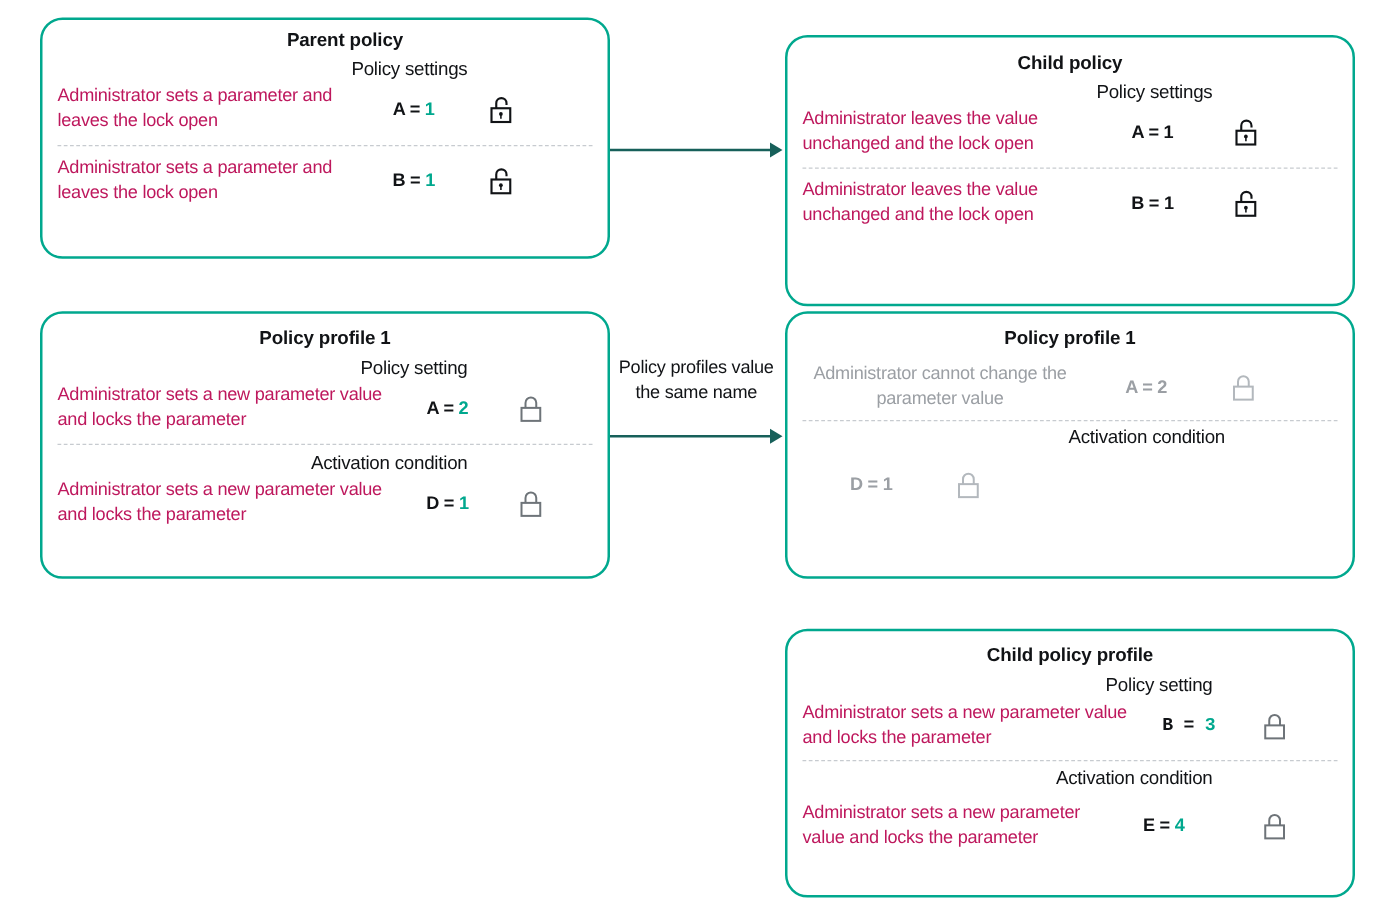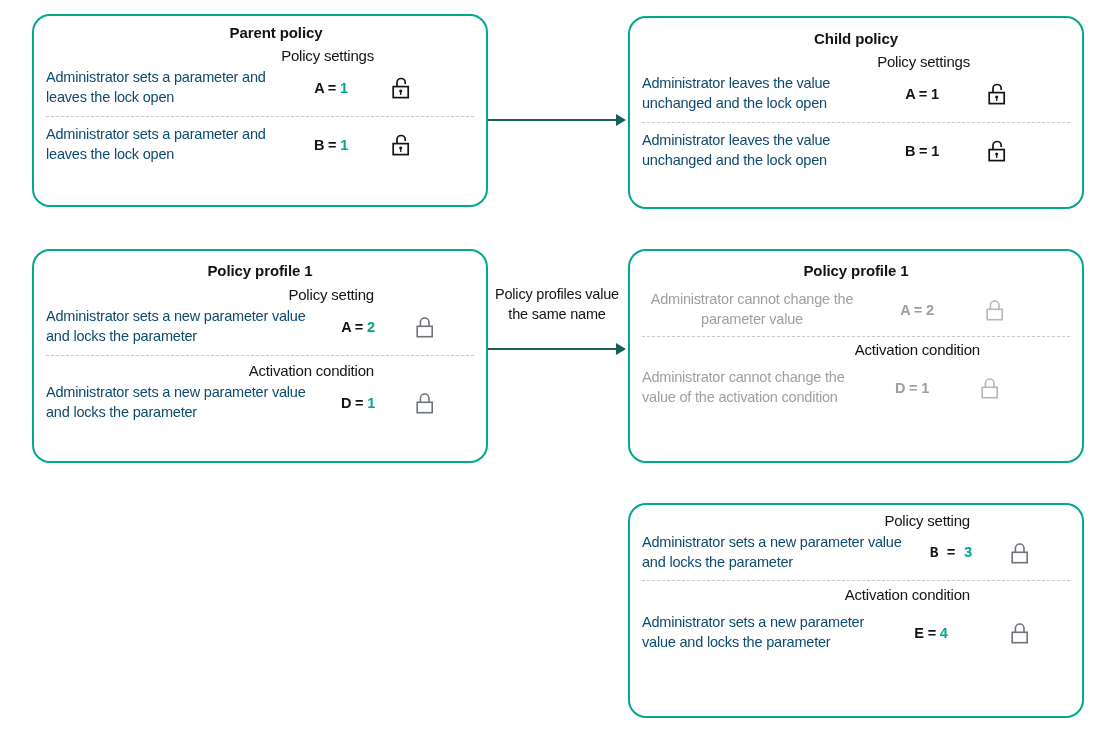--- a/index.html
+++ b/index.html
@@ -41,21 +41,21 @@
     letter-spacing: -0.2px;
   }
 
   .row {
     display: flex;
     align-items: center;
   }
   .row-desc {
     font-size: 14.5px;
     line-height: 1.35;
-    color: #0c4a6e;
+    color: #be185d;
     letter-spacing: -0.2px;
     flex: 1 1 auto;
   }
   .row-val {
     font-size: 14.5px;
     font-weight: bold;
     color: #111316;
     letter-spacing: -0.2px;
     white-space: nowrap;
     text-align: center;
@@ -139,21 +139,21 @@
           <path d="M6 10.5 V6.6 A4.1 4.1 0 0 1 14.2 6.6 V8" stroke="#111316" stroke-width="1.7" fill="none"></path>
           <rect x="2.2" y="10.6" width="15" height="11" stroke="#111316" stroke-width="1.7" fill="none"></rect>
           <circle cx="9.7" cy="15.1" r="1.5" fill="#111316"></circle>
           <rect x="9.1" y="15.6" width="1.25" height="3.4" fill="#111316"></rect>
         </svg>
       </div>
     </div>
   </div>
 </div>
 
-<div class="card" style="left:628px; top:16px; width:456px; height:193px;">
+<div class="card" style="left:628px; top:28px; width:456px; height:217px;">
   <div class="card-title" style="margin-top:12px;">Child policy</div>
 
   <div class="block" style="margin-top:6px;">
     <div class="col-head" style="padding-right:112px;">Policy settings</div>
 
     <div class="row" style="padding:2px 12px 0 12px; min-height:44px;">
       <div class="row-desc" style="max-width:230px;">Administrator leaves the value unchanged and the lock open</div>
       <div class="row-val plain" style="width:100px;">
         <span>A</span><span> = </span><span class="num">1</span>
       </div>
@@ -240,35 +240,35 @@
         </svg>
       </div>
     </div>
   </div>
 
   <div class="divider" style="margin:4px 12px;"></div>
 
   <div class="block">
     <div class="col-head" style="padding-right:102px;">Activation condition</div>
     <div class="row" style="padding:2px 12px 0 12px; min-height:56px;">
-      <div class="row-desc" style="max-width:215px;">Administrator cannot change the value of the activation condition</div>
       <div class="row-val" style="width:110px;">
         <span>D</span><span> = </span><span class="num">1</span>
       </div>
       <div class="row-lock" style="width:48px;">
         <svg width="22" height="24" viewBox="0 0 22 24" fill="none">
           <path d="M5.4 11.2 V7.3 A4.3 4.3 0 0 1 14 7.3 V11.2" stroke="#b3b8bd" stroke-width="1.6" fill="none"></path>
           <rect x="2.2" y="11.3" width="15" height="10.4" stroke="#b3b8bd" stroke-width="1.6" fill="none"></rect>
         </svg>
       </div>
     </div>
   </div>
 </div>
 
 <div class="card" style="left:628px; top:503px; width:456px; height:215px;">
+  <div class="card-title" style="margin-top:11px;">Child policy profile</div>
 
   <div class="block" style="margin-top:7px;">
     <div class="col-head" style="padding-right:112px;">Policy setting</div>
     <div class="row" style="padding:2px 12px 0 12px; min-height:44px;">
       <div class="row-desc" style="max-width:265px;">Administrator sets a new parameter  value and locks the parameter</div>
       <div class="row-val" style="width:88px;font-family:Liberation Mono, monospace;">
         <span>B</span><span> = </span><span class="num">3</span>
       </div>
       <div class="row-lock" style="width:52px;">
         <svg width="22" height="24" viewBox="0 0 22 24" fill="none">

